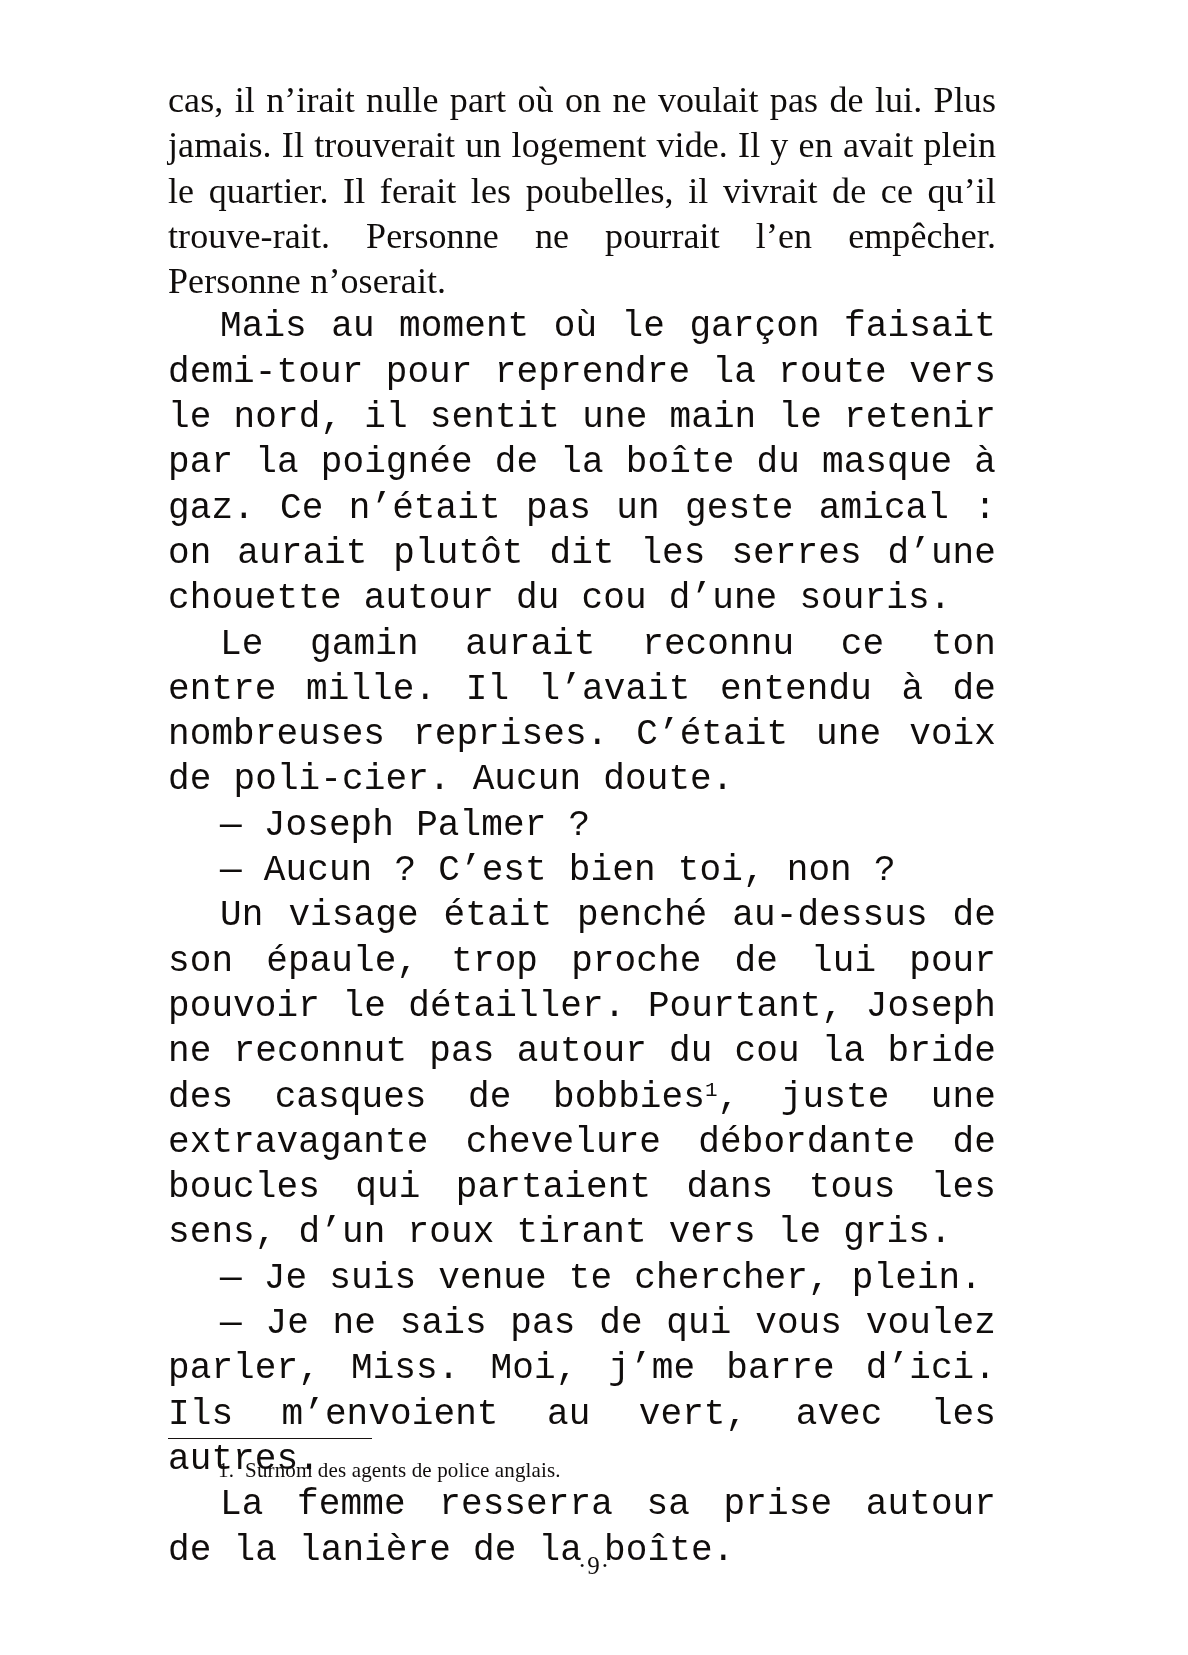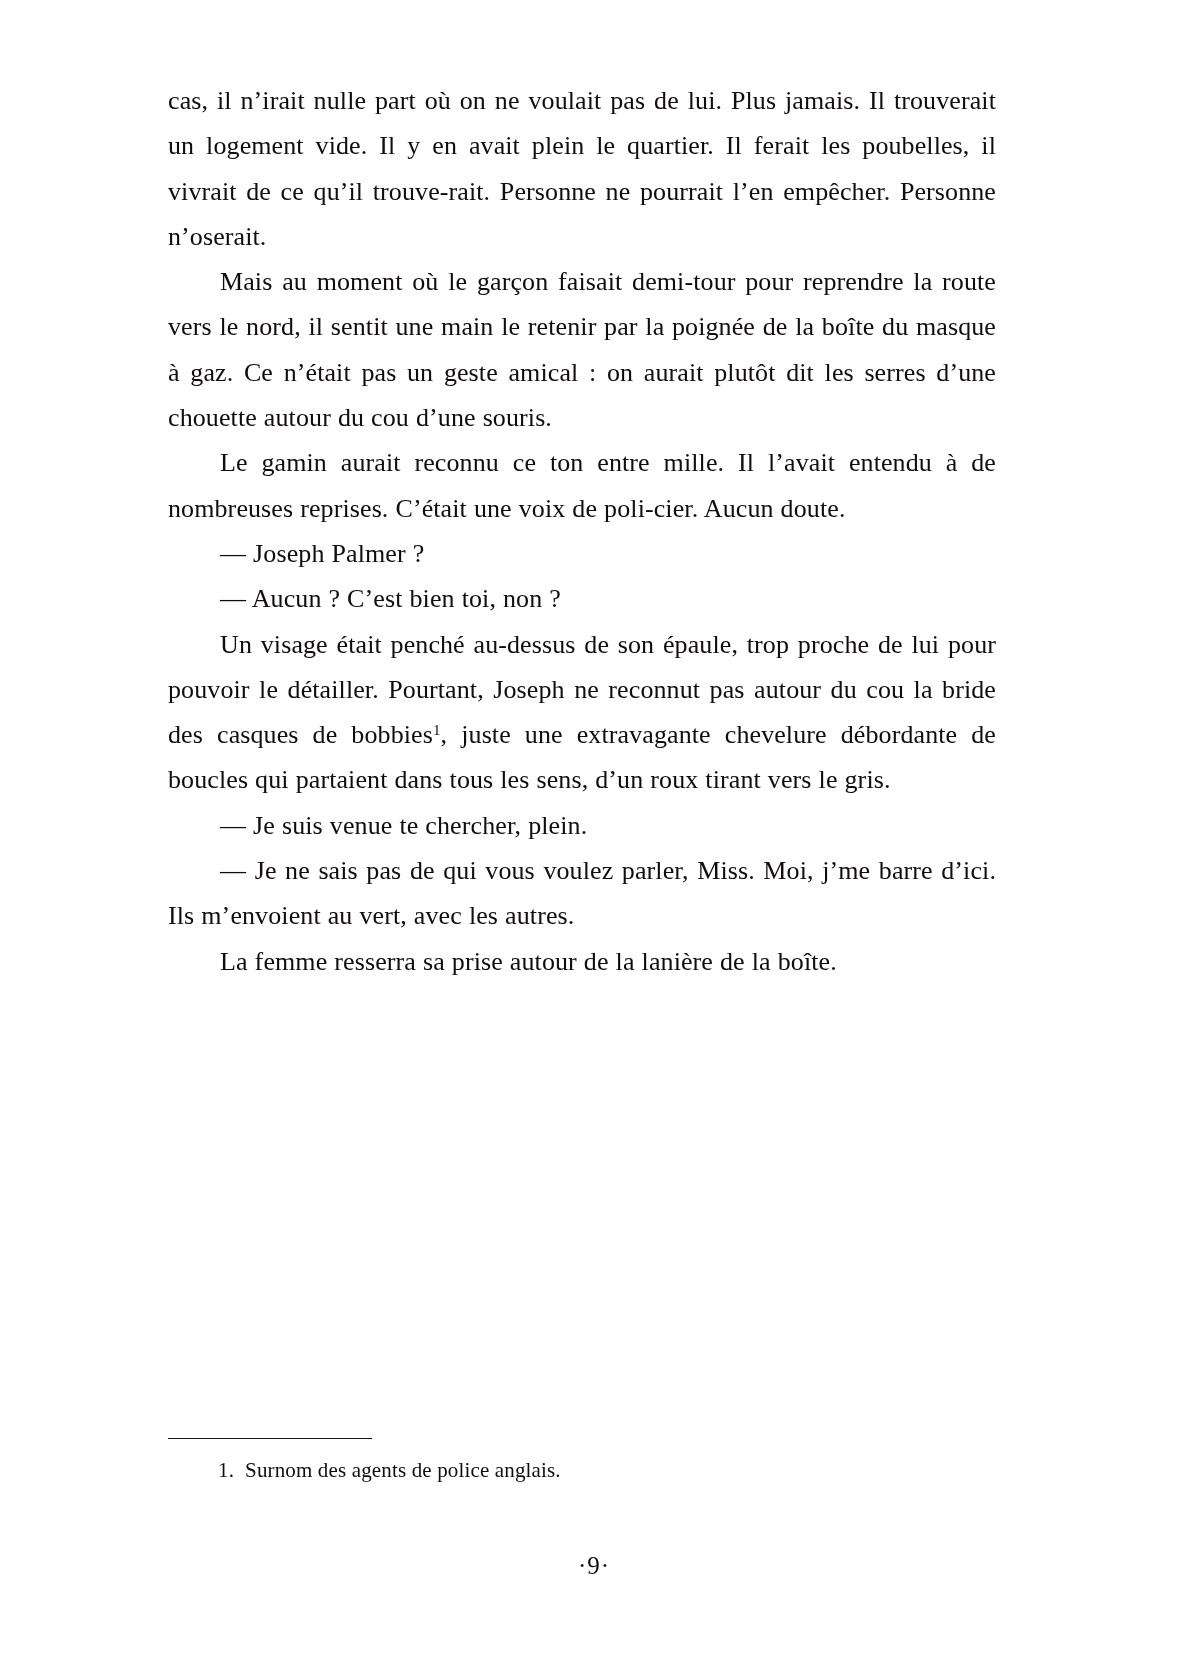--- a/index.html
+++ b/index.html
@@ -21,32 +21,33 @@
   
   .textblock {
     position: absolute;
     left: 168px;
     top: 78px;
     width: 828px;
   }
 
   .para {
     margin: 0;
-    font-size: 26px;
+    font-size: 36px;
     line-height: 45.3px;
     text-align: justify;
     text-justify: inter-word;
     text-indent: 0;
     hyphens: none;
     -webkit-hyphens: none;
     letter-spacing: 0.1px;
     word-spacing: 0.4px;
   }
   .para.indent {
     text-indent: 52px;
+    font-family: Liberation Mono, monospace;
   }
   .para.last-line-full {
     
   }
   .para sup {
     font-size: 0.58em;
     vertical-align: 0.52em;
     line-height: 0;
   }
 

